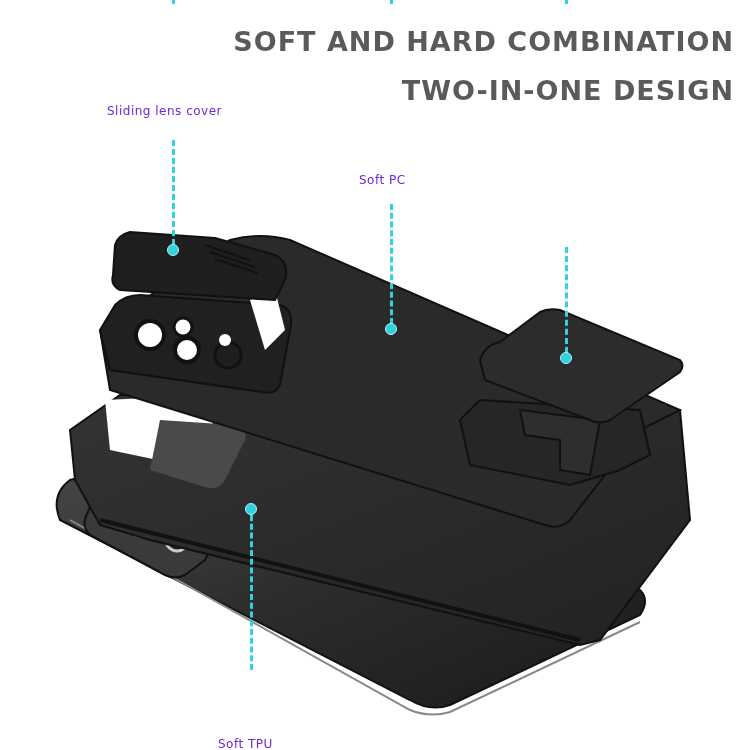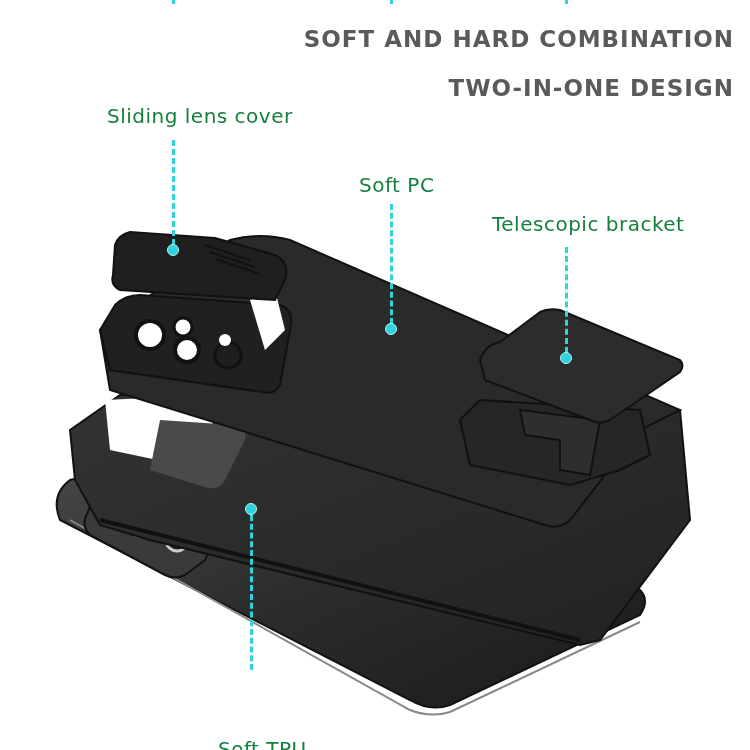--- a/index.html
+++ b/index.html
@@ -1,20 +1,20 @@
 <!DOCTYPE html>
 <html><head>
 <meta charset="utf-8">
 <style>
   html, body { margin: 0; padding: 0; background: #ffffff; }
   .canvas { position: relative; width: 750px; height: 750px; overflow: hidden; background: #fff; font-family: "DejaVu Sans", "Liberation Sans", sans-serif; }
-  .headline { position: absolute; right: 16px; font-weight: bold; color: #5a5a5a; letter-spacing: 1px; font-size: 23px; white-space: nowrap; }
+  .headline { position: absolute; right: 16px; font-weight: bold; color: #5a5a5a; letter-spacing: 1px; font-size: 27px; white-space: nowrap; }
   .h1 { top: 26px; }
   .h2 { top: 75px; }
-  .label { position: absolute; color: #15803d; font-size: 20px; letter-spacing: 0.5px; white-space: nowrap; }
+  .label { position: absolute; color: #6d28d9; font-size: 12px; letter-spacing: 0.5px; white-space: nowrap; }
   .dash { position: absolute; width: 0; border-left: 3px dashed #2fd3df; }
   .dot { position: absolute; width: 12px; height: 12px; border-radius: 50%; background: #2fd3df; border: 1px solid #b8f2f6; box-sizing: border-box; }
   svg.art { position: absolute; left: 0; top: 0; }
 </style>
 </head>
 <body>
 
 <div class="canvas">
 
   <svg class="art" width="750" height="750" viewBox="0 0 750 750">
@@ -81,21 +81,20 @@
   <div class="dash" style="left:565px; top:0; height:4px;"></div>
 
   <div class="label" style="left:107px; top:104px;">Sliding lens cover</div>
   <div class="dash" style="left:172px; top:140px; height:105px;"></div>
   <div class="dot" style="left:167px; top:244px;"></div>
 
   <div class="label" style="left:359px; top:173px;">Soft PC</div>
   <div class="dash" style="left:390px; top:204px; height:120px;"></div>
   <div class="dot" style="left:385px; top:323px;"></div>
 
-  <div class="label" style="left:492px; top:212px;">Telescopic bracket</div>
   <div class="dash" style="left:565px; top:247px; height:106px;"></div>
   <div class="dot" style="left:560px; top:352px;"></div>
 
   <div class="dot" style="left:245px; top:503px;"></div>
   <div class="dash" style="left:250px; top:515px; height:155px;"></div>
   <div class="label" style="left:218px; top:703px;margin-top:34px;">Soft TPU</div>
 
 </div>
 
 </body></html>

